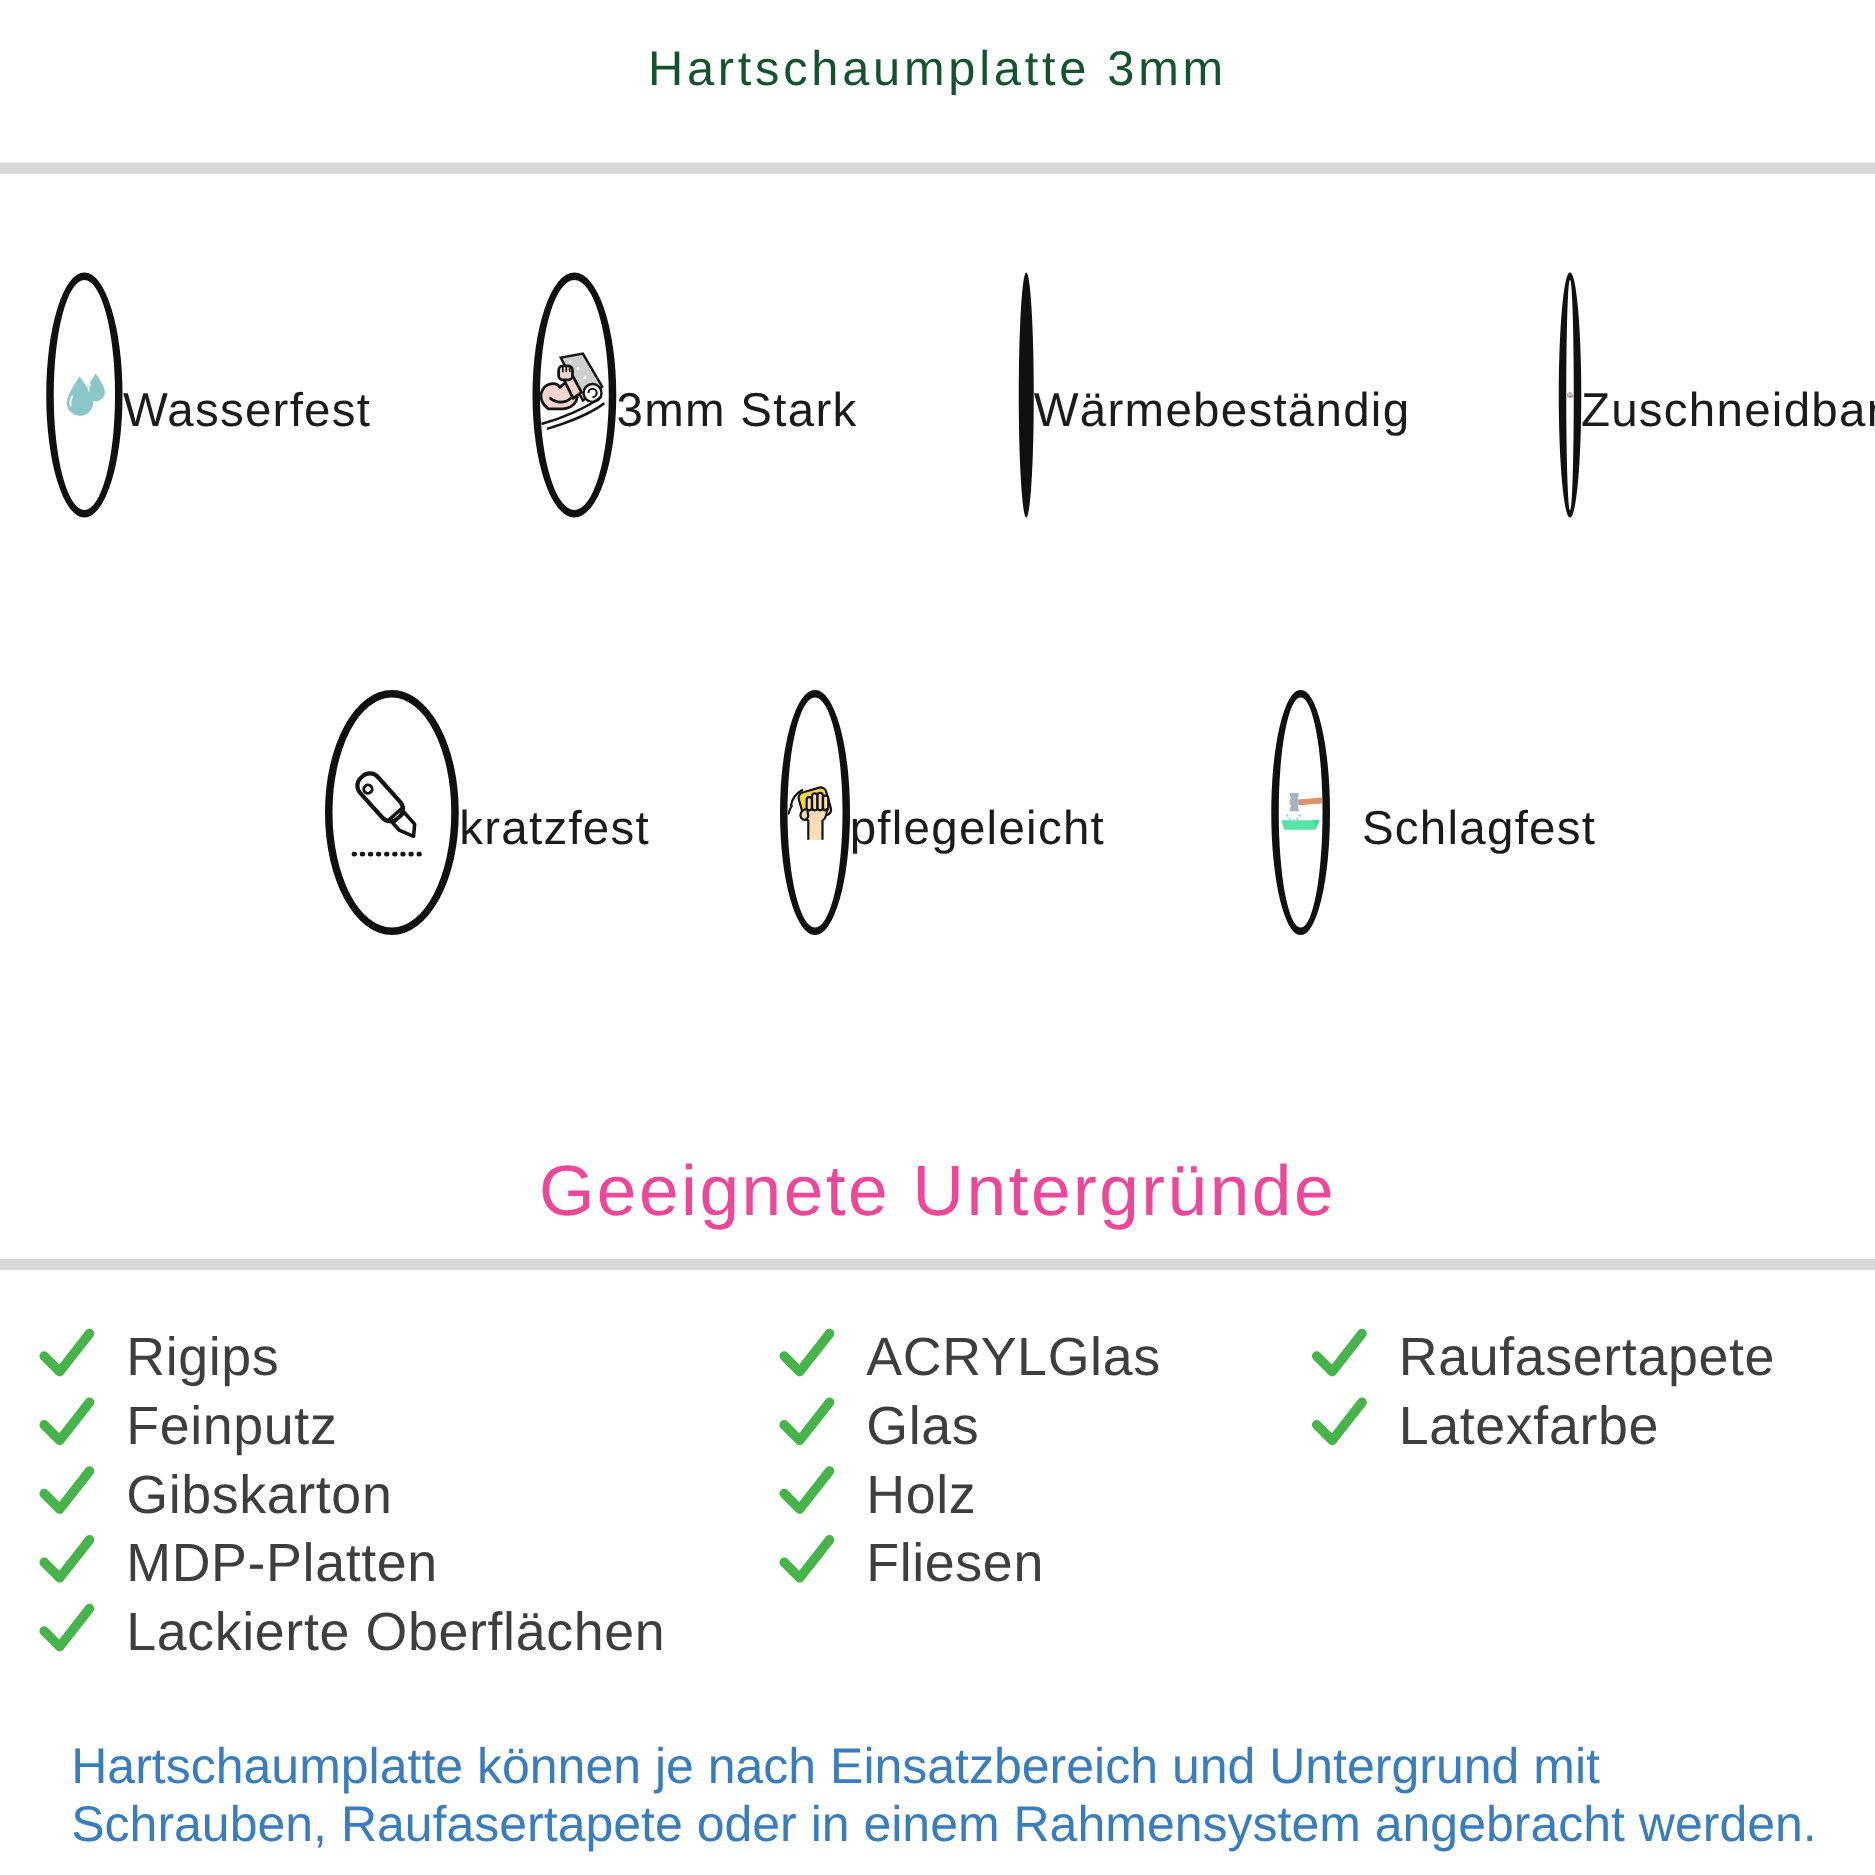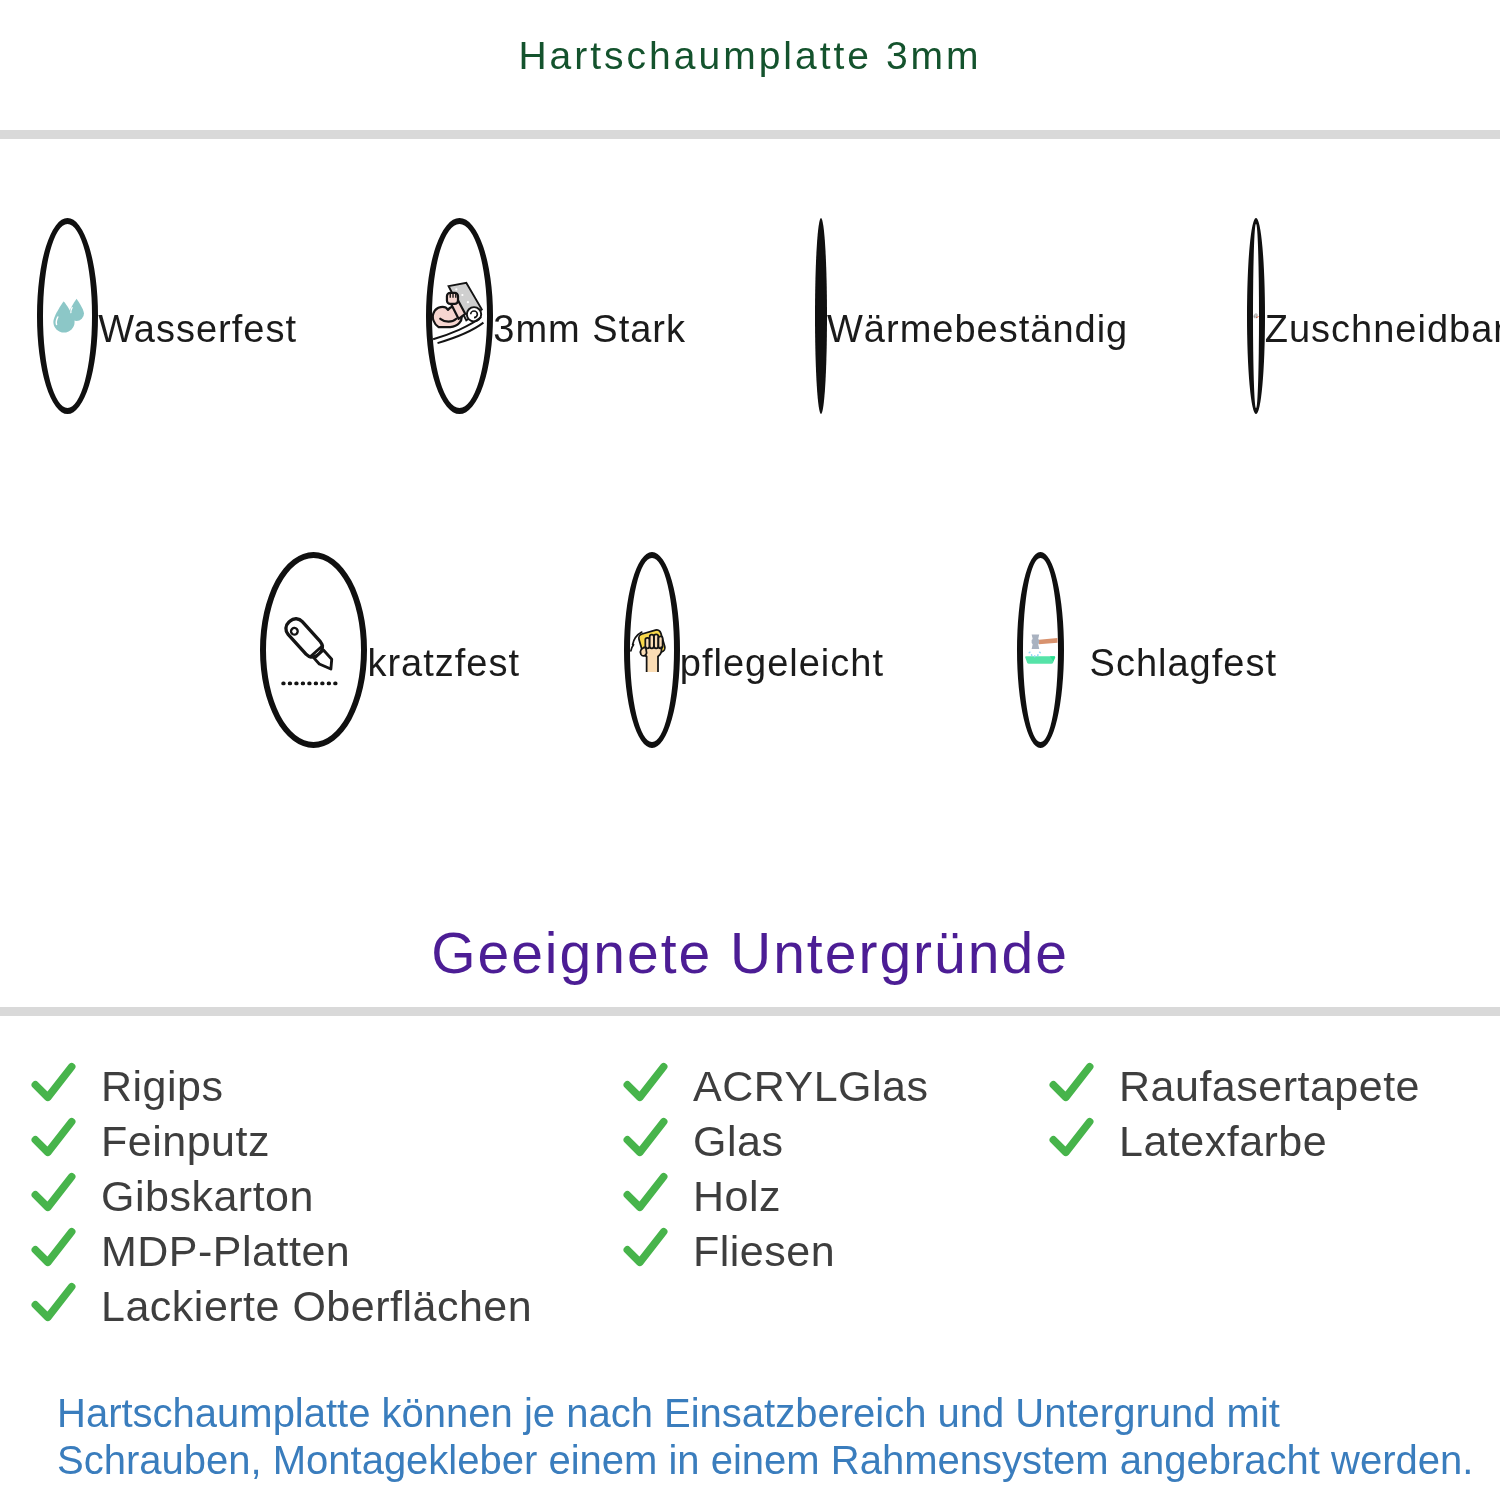--- a/index.html
+++ b/index.html
@@ -1,21 +1,21 @@
 <!DOCTYPE html>
 <html><head>
 <meta charset="utf-8">
 <style>
   html,body{margin:0;padding:0;background:#fff;}
   .canvas{position:relative;width:1500px;height:1500px;background:#ffffff;overflow:hidden;
           font-family:"Liberation Sans",sans-serif;}
   .h1{position:absolute;top:34px;left:0;width:100%;text-align:center;
       font-size:39px;letter-spacing:3px;color:#14532d;white-space:nowrap;}
   .h2{position:absolute;top:920px;left:0;width:100%;text-align:center;
-      font-size:57px;letter-spacing:2px;color:#4c1d95;white-space:nowrap;}
+      font-size:57px;letter-spacing:2px;color:#ec4899;white-space:nowrap;}
   .divider{position:absolute;left:0;width:100%;height:9px;background:#d9d9d9;}
   .divider-1{top:130px;}
   .divider-2{top:1007px;}
   .feat{position:absolute;width:260px;display:flex;flex-direction:row;align-items:center;}
   .r1c1{left:37px;top:218px;}  .r1c2{left:426px;top:218px;}
   .r1c3{left:815px;top:218px;} .r1c4{left:1247px;top:218px;}
   .r2c1{left:260px;top:552px;} .r2c2{left:624px;top:552px;} .r2c3{left:1017px;top:552px;gap:26px;}
   .circle{width:196px;height:196px;box-sizing:border-box;border:6px solid #101010;
           border-radius:50%;overflow:hidden;background:#fff;}
   .circle svg{width:100%;height:100%;display:block;}
@@ -258,16 +258,16 @@
           <svg viewBox="0 0 48 44">
             <path d="M5 24 L18 37 L43 5" fill="none" stroke="#47b44b" stroke-width="8" stroke-linecap="round" stroke-linejoin="round"></path>
           </svg>
         </span>
       <span class="check-text">Latexfarbe</span>
     </div>
   </div>
 
   <div class="footer">
     <div>Hartschaumplatte können je nach Einsatzbereich und Untergrund mit</div>
-    <div>Schrauben, Montagekleber einem in einem Rahmensystem angebracht werden.</div>
+    <div>Schrauben, Raufasertapete oder in einem Rahmensystem angebracht werden.</div>
   </div>
 
 </div>
 
 </body></html>

